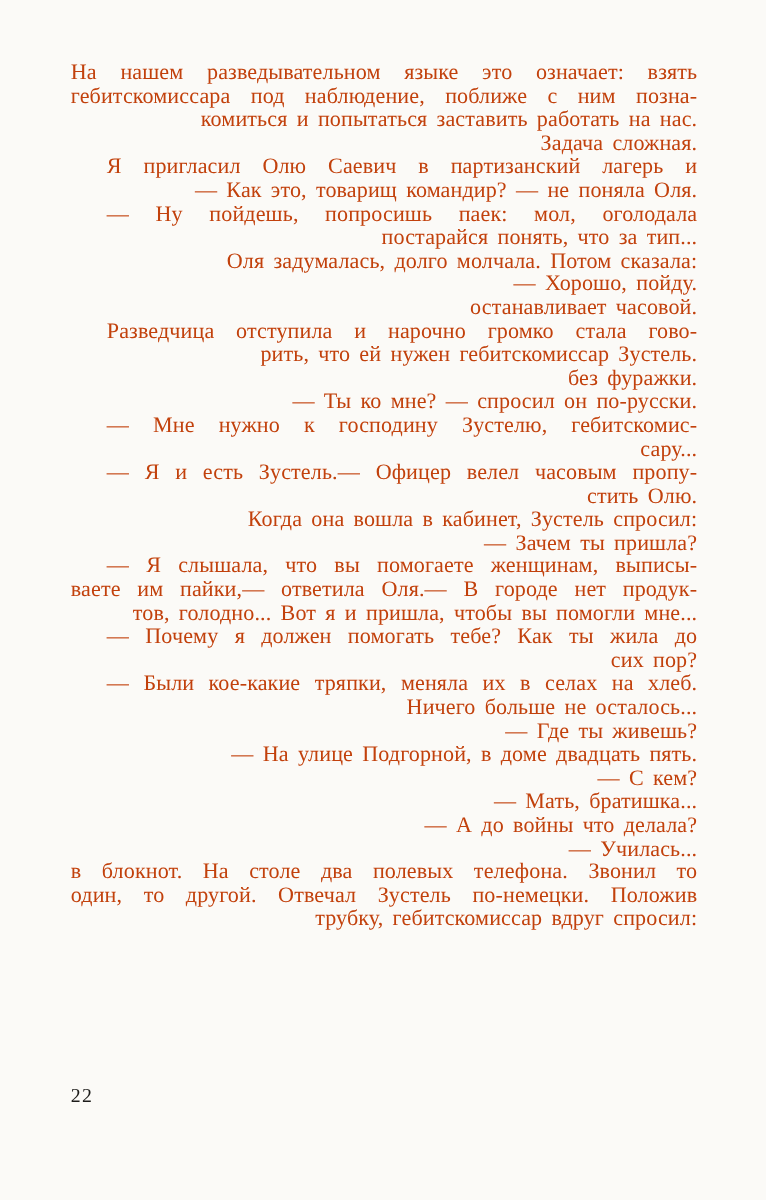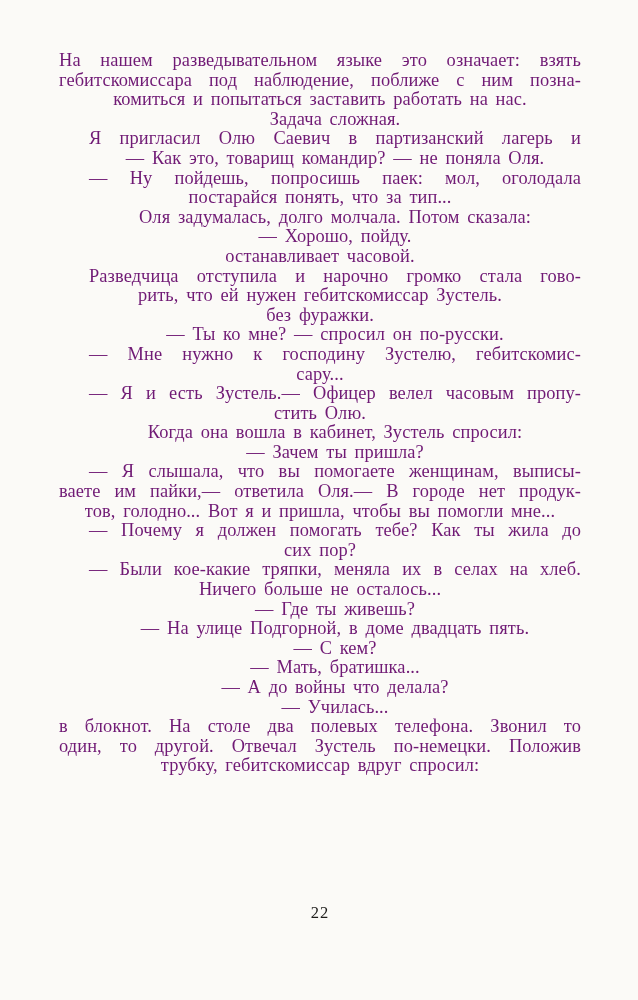--- a/index.html
+++ b/index.html
@@ -17,45 +17,45 @@
   .page {
     position: absolute;
     inset: 0;
     background: #fbfaf7;
   }
   .text-block {
     position: absolute;
     left: 59px;
     top: 51px;
     width: 522px;
-    color: #701a75;
+    color: #c2410c;
     font-size: 18.4px;
     line-height: 19.6px;
     letter-spacing: 0.1px;
     word-spacing: 3px;
   }
   .line {
     white-space: normal;
     height: 19.6px;
     overflow: visible;
-    text-align: center;
+    text-align: right;
   }
   .line.justify {
     text-align: justify;
     text-align-last: justify;
   }
   .line.indent {
     text-indent: 30px;
   }
   .page-number {
     position: absolute;
     left: 59px;
     top: 903px;
     width: 522px;
-    text-align: center;
+    text-align: left;
     color: #1d1c1a;
     font-size: 16.5px;
     letter-spacing: 1px;
   }
 </style>
 </head>
 <body>
 
 <div class="page">
   <div class="text-block" id="text-block">

